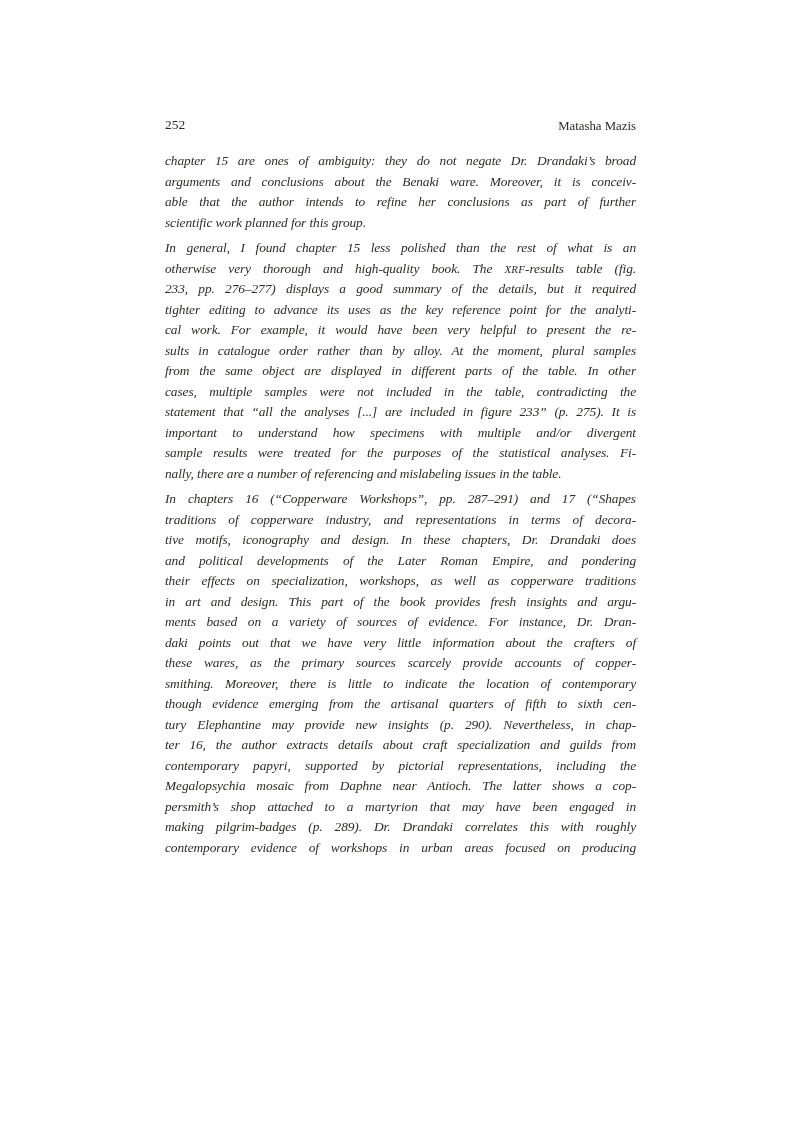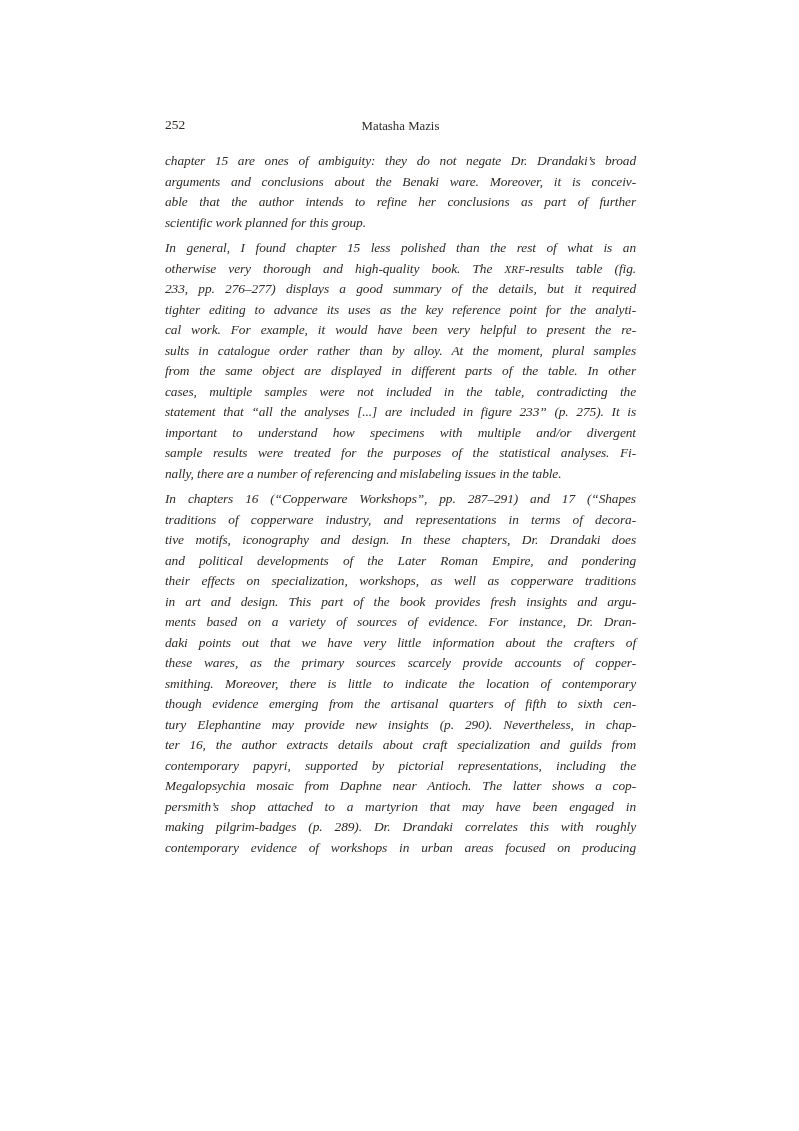--- a/index.html
+++ b/index.html
@@ -29,21 +29,21 @@
   .page-number {
     position: absolute;
     left: 0;
     top: 0;
   }
   .running-title {
     position: absolute;
     left: 0;
     top: 1px;
     width: 100%;
-    text-align: center;
+    text-align: right;
     font-size: 12.8px;
   }
   .text-block {
     position: absolute;
     top: 151px;
     left: 165px;
     width: 471px;
     font-style: italic;
   }
   .paragraph {

